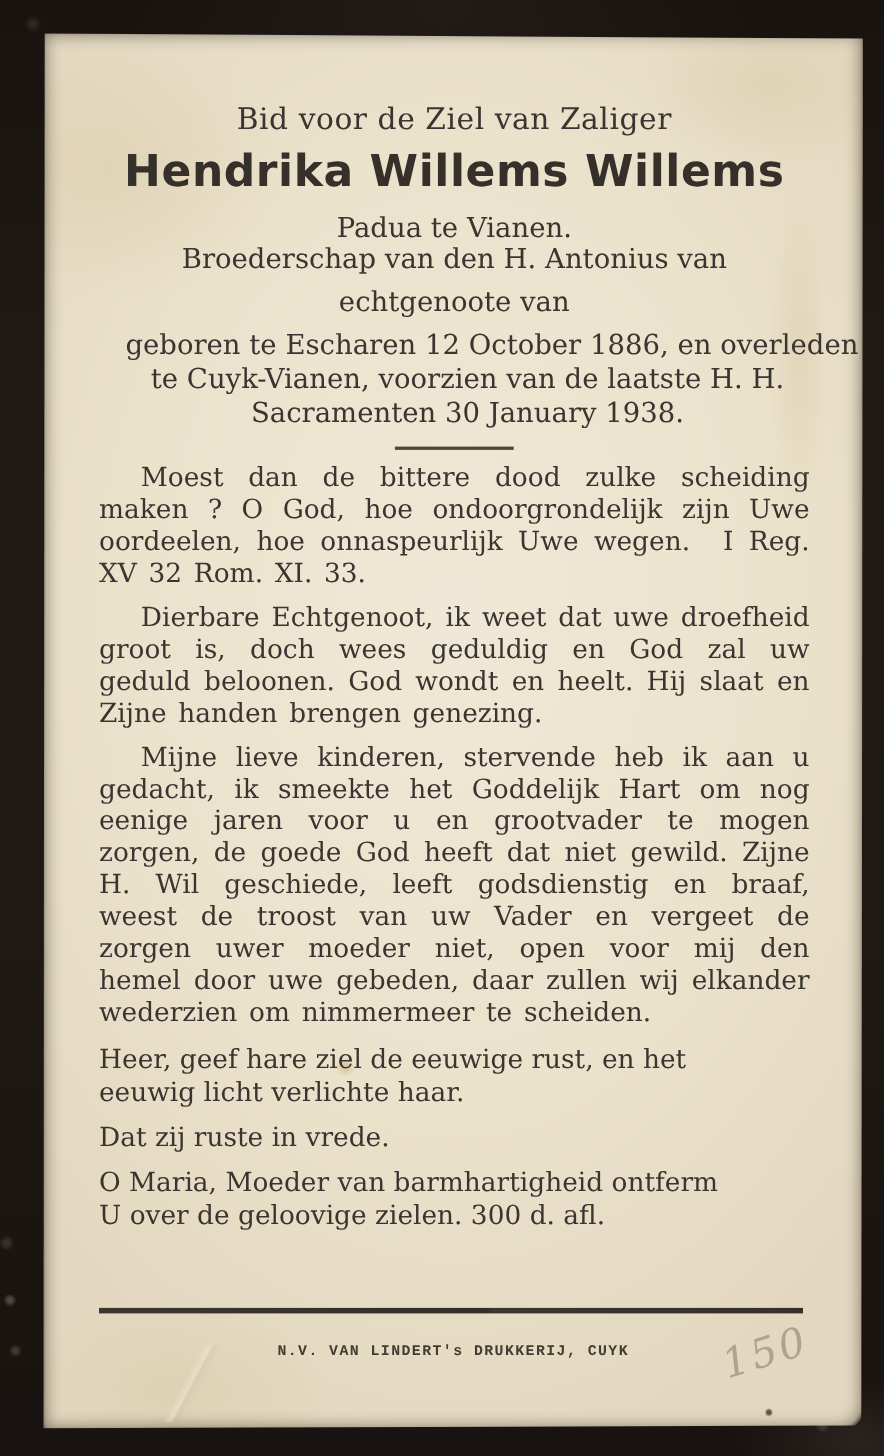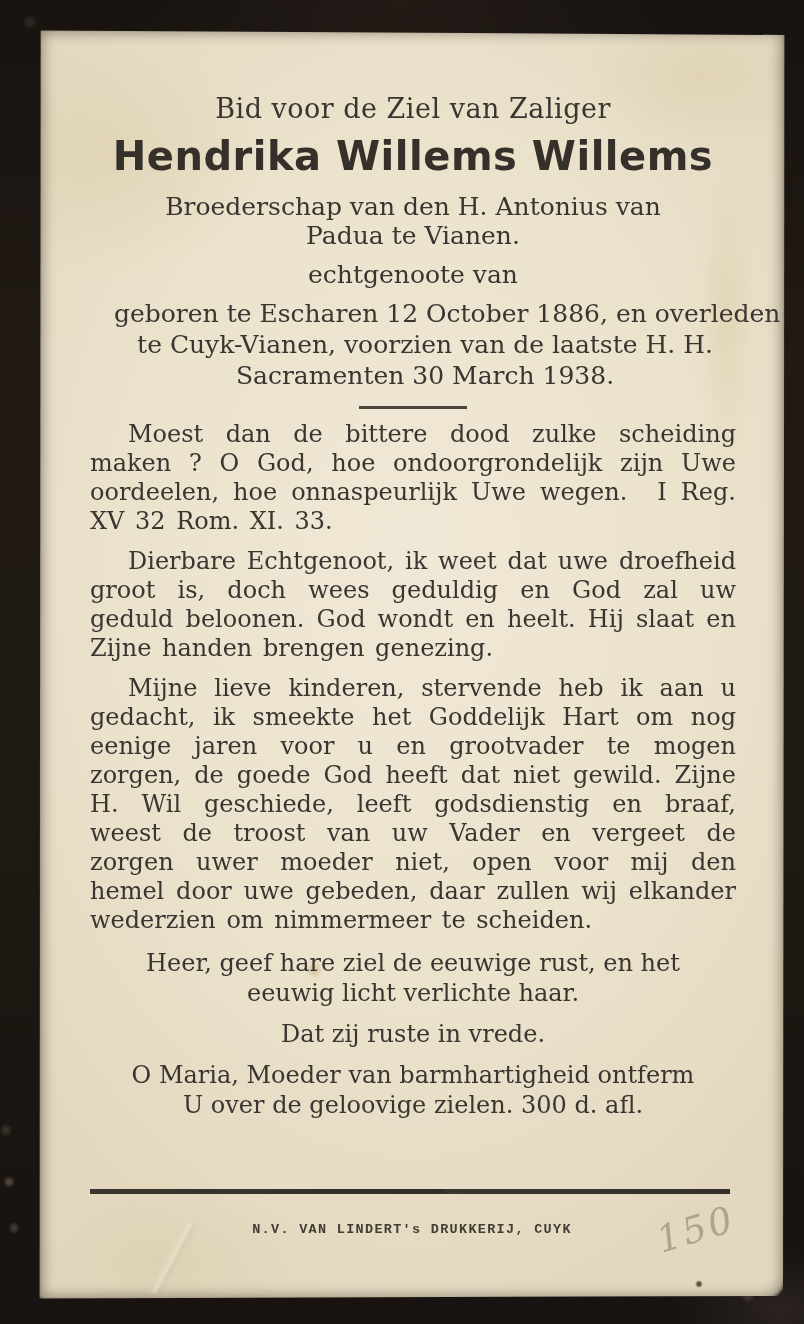--- a/index.html
+++ b/index.html
@@ -125,21 +125,21 @@
   }
   .para .cite-right {
     float: right;
     text-indent: 0;
     word-spacing: normal;
   }
   .para .cite-inline {
     margin-left: 16px;
   }
 
-  .centered-block { text-align: center; }
+  .centered-block { text-align: left; }
   .prayer { margin-top: 13px; }
   .prayer .line, .rest-line, .maria .line {
     font-size: 24px;
     line-height: 30px;
     white-space: nowrap;
   }
   .rest-line { margin-top: 11px; }
   .maria { margin-top: 11px; }
 
   .footer-rule {
@@ -192,31 +192,31 @@
 <div class="scan">
   <div class="paper">
 
     <div class="content">
 
       <div class="intro">Bid voor de Ziel van Zaliger</div>
 
       <div class="deceased">Hendrika Willems Willems</div>
 
       <div class="membership">
+        <div class="line">Padua te Vianen.</div>
         <div class="line">Broederschap van den H. Antonius van</div>
-        <div class="line">Padua te Vianen.</div>
       </div>
 
       <div class="spouse-intro">echtgenoote van</div>
 
 
       <div class="dates">
         <div class="line">geboren te Escharen 12 October 1886, en overleden</div>
         <div class="line">te Cuyk-Vianen, voorzien van de laatste H. H.</div>
-        <div class="line">Sacramenten 30 March 1938.</div>
+        <div class="line">Sacramenten 30 January 1938.</div>
       </div>
 
       <div class="short-rule"></div>
 
       <div class="body-text">
 
 
         <p class="para">
           <span>Moest dan de bittere dood zulke scheiding maken ? O God, hoe ondoorgrondelijk zijn Uwe oordeelen, hoe onnaspeurlijk Uwe wegen.</span>
           <span class="cite-inline">I Reg. XV 32 Rom. XI. 33.</span>

